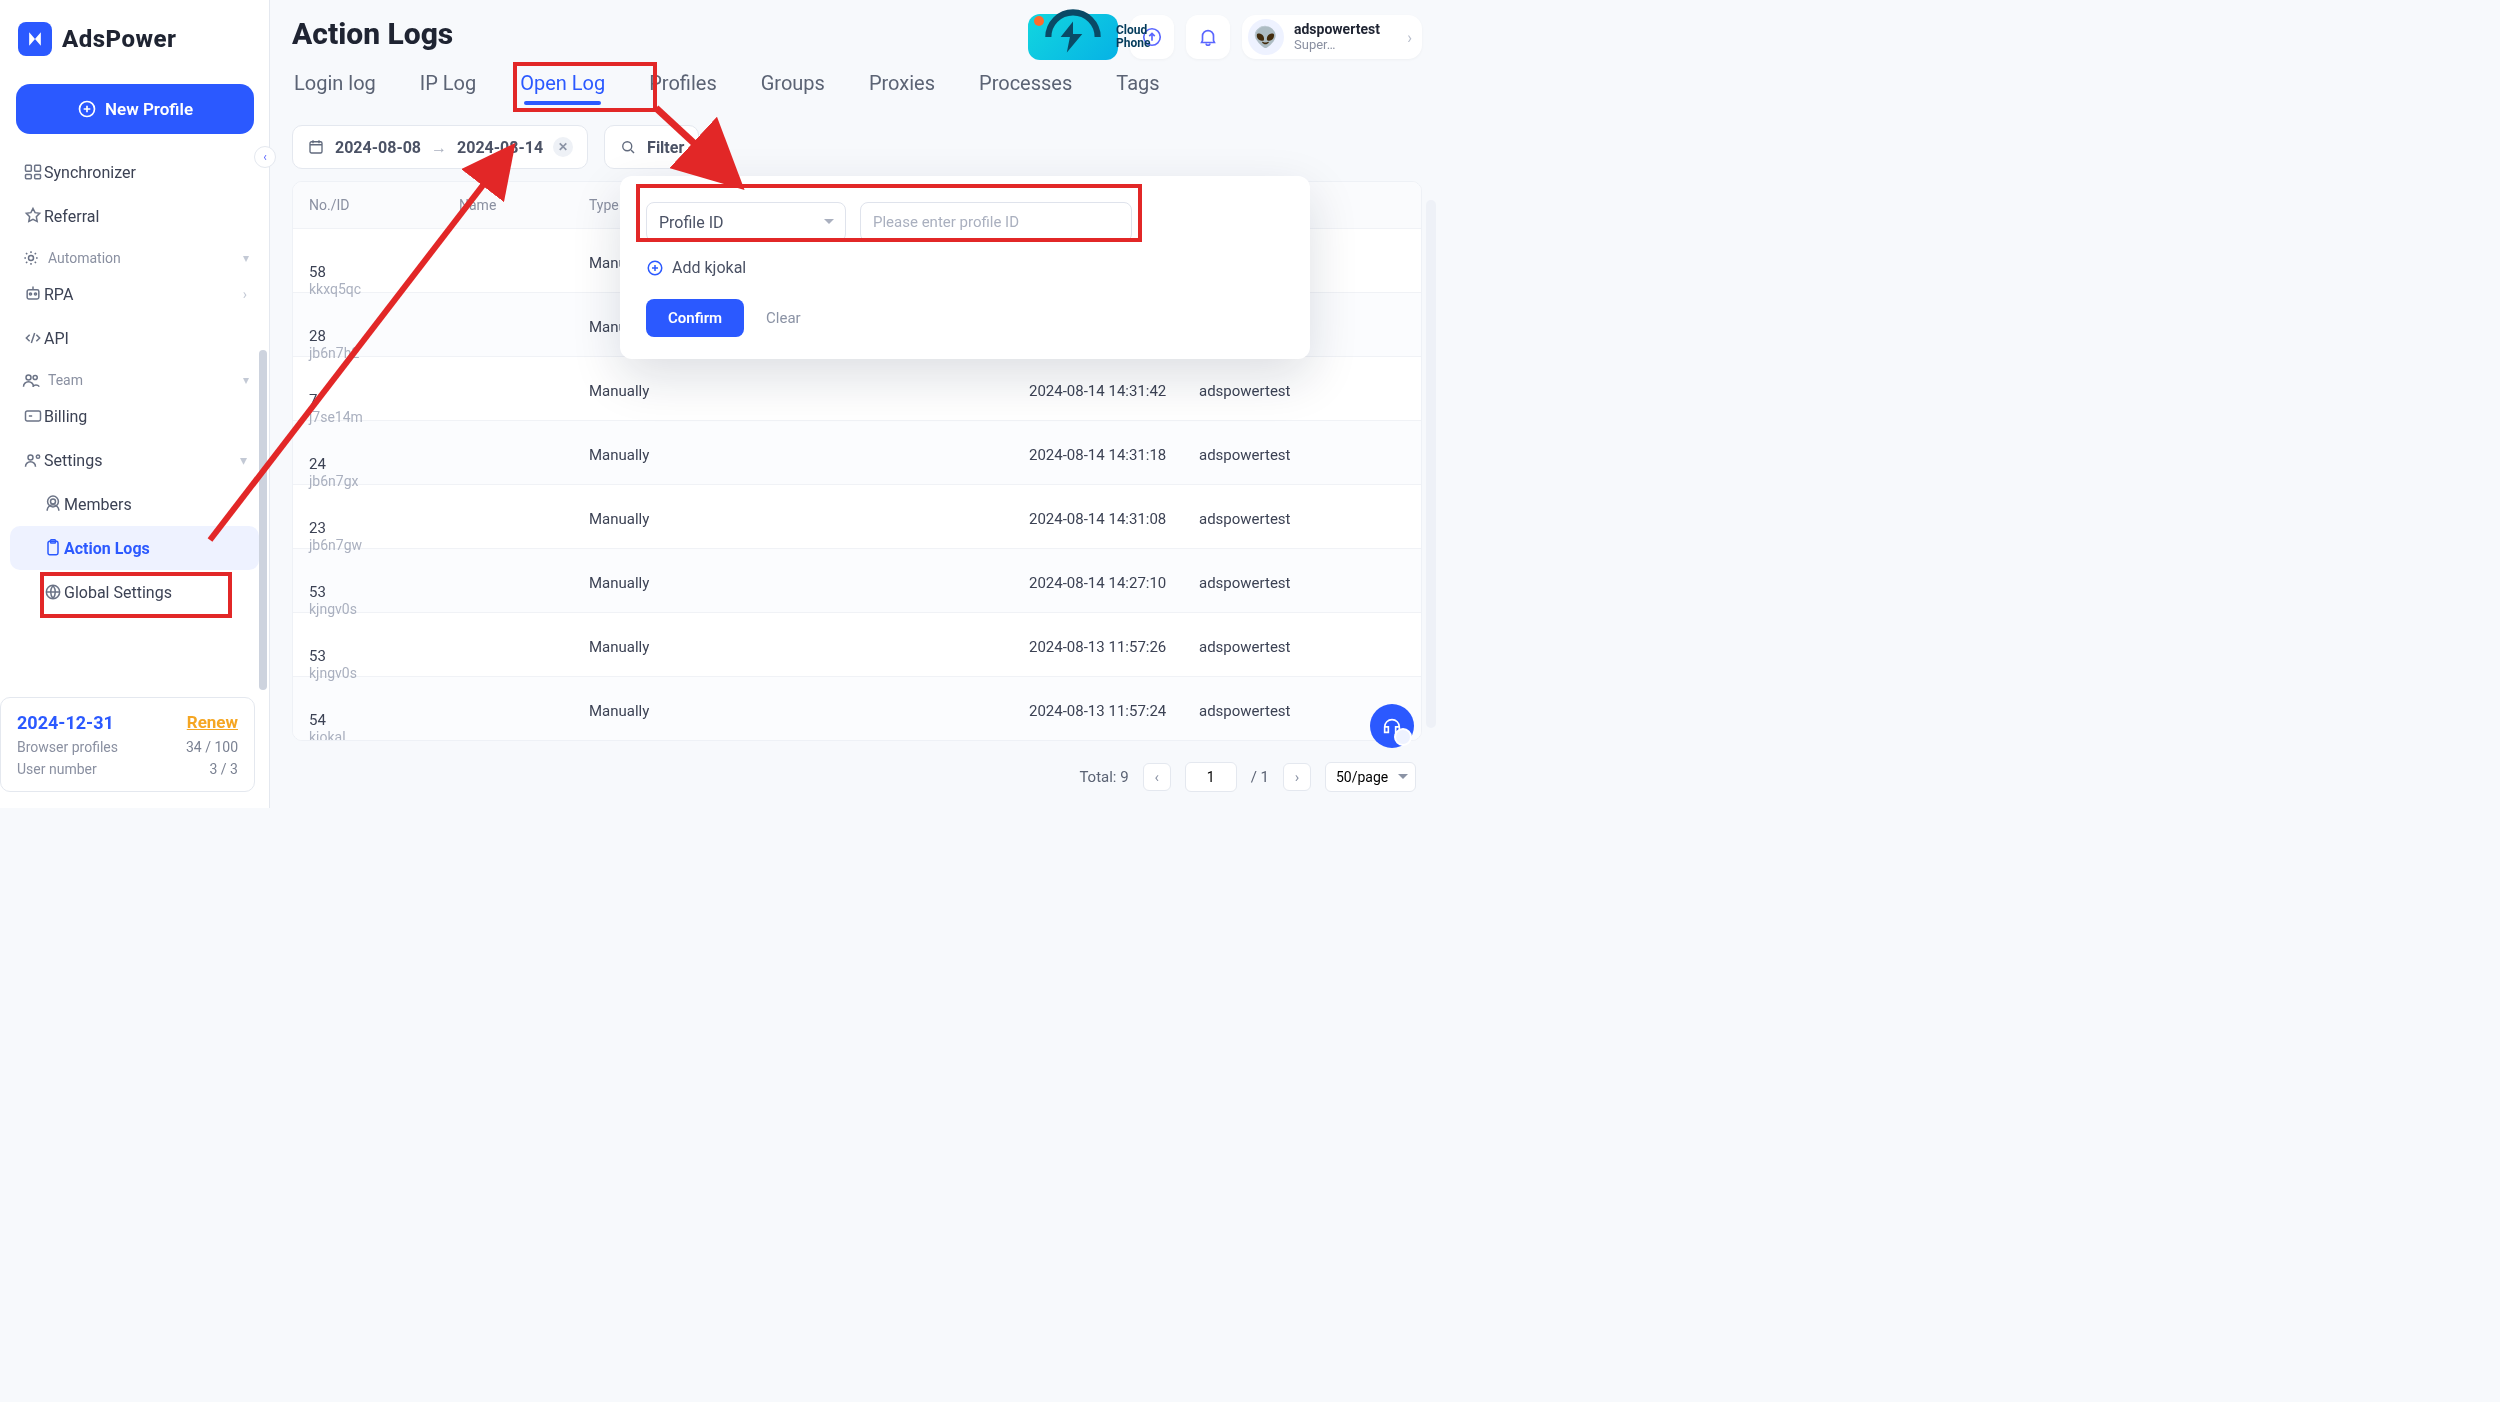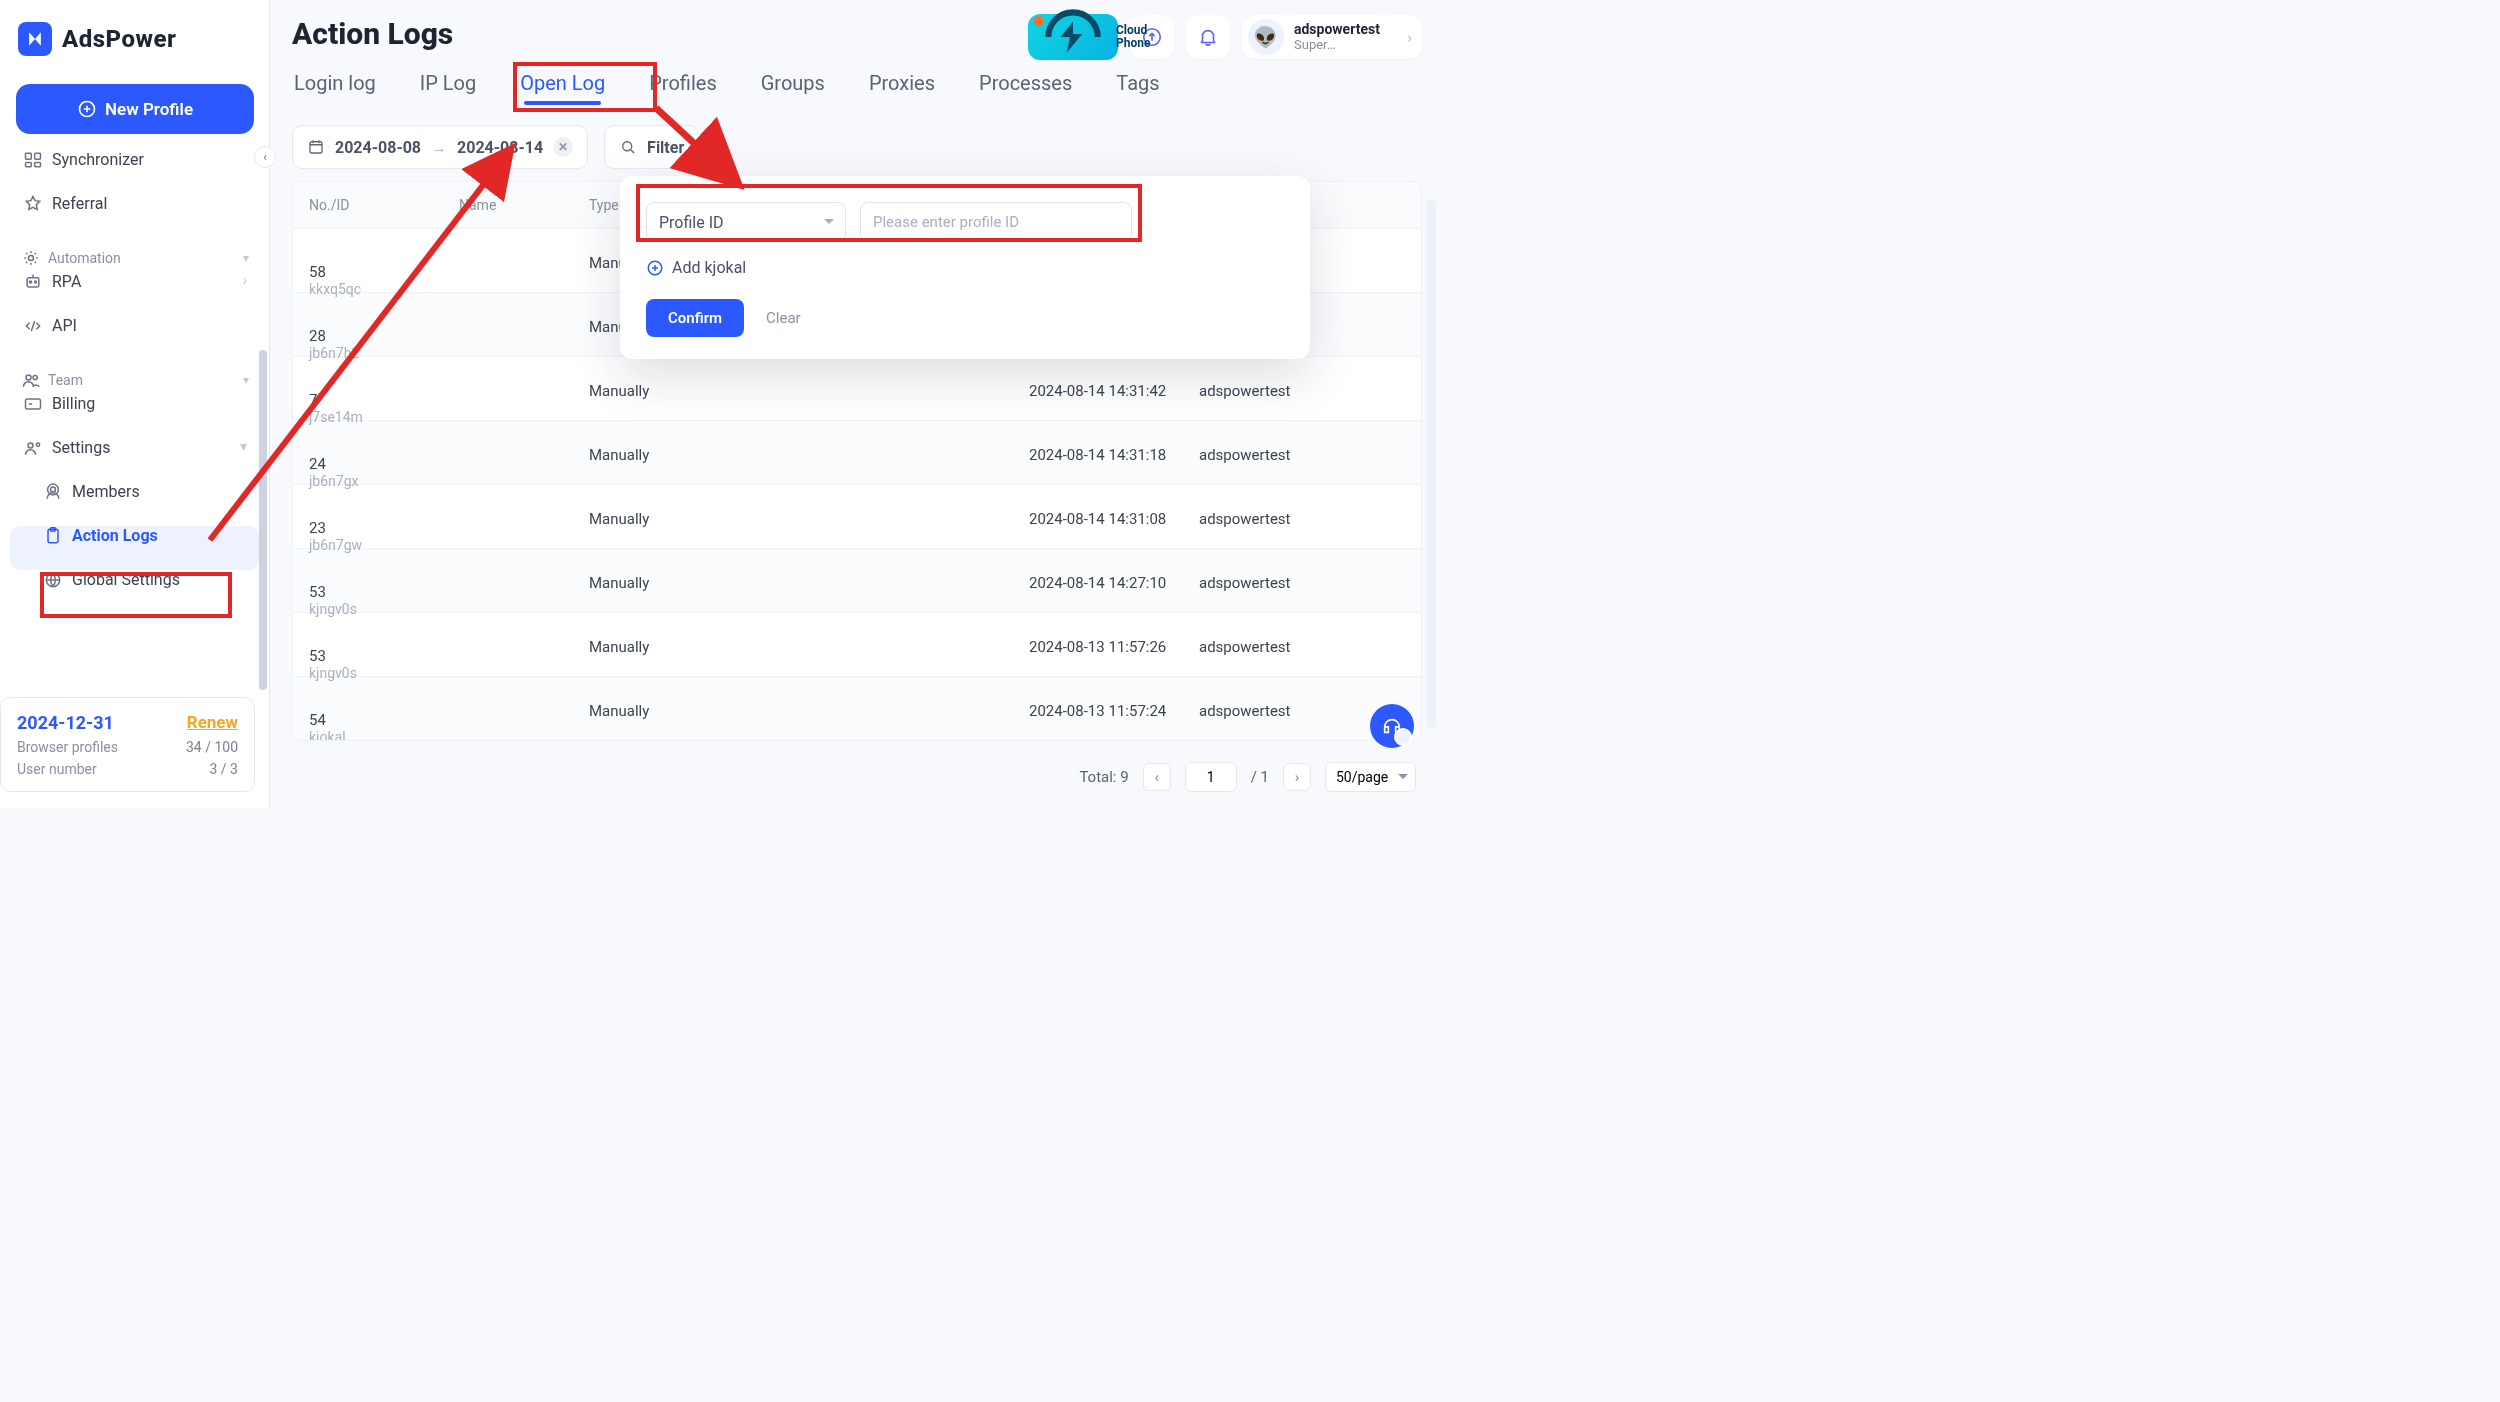--- a/index.html
+++ b/index.html
@@ -37,21 +37,21 @@
   .brand{display:flex;align-items:center;gap:10px;padding:22px 18px 8px;}
   .brand .logo{width:34px;height:34px;border-radius:8px;background:var(--blue);display:flex;align-items:center;justify-content:center;}
   .brand .logo svg{width:20px;height:20px;fill:#fff;}
   .brand .name{font-size:24px;font-weight:800;letter-spacing:.5px;}
   .newbtn{margin:20px 16px 16px;background:var(--blue);color:#fff;border:none;border-radius:14px;height:50px;width:238px;font-size:17px;font-weight:600;display:flex;align-items:center;justify-content:center;gap:8px;cursor:pointer;}
   .newbtn svg{width:20px;height:20px;stroke:#fff;fill:none;stroke-width:2;}
   .coll{position:absolute;left:254px;top:146px;width:22px;height:22px;border-radius:50%;background:#fff;border:1px solid var(--line);display:flex;align-items:center;justify-content:center;color:#5a66ff;font-size:12px;cursor:pointer;}
   .sec{padding:0 10px;}
   .grp-label{display:flex;align-items:center;gap:6px;color:var(--muted);font-size:14px;padding:10px 10px 4px;}
   .grp-label .cd{margin-left:auto;color:#c3c9d5;font-size:12px;}
-  .item{display:flex;gap:8px;height:44px;padding:0 12px;border-radius:10px;font-size:16px;color:#3c4254;cursor:pointer;}
+  .item{display:flex;align-items:center;gap:0;height:44px;padding:0 12px;border-radius:10px;font-size:16px;color:#3c4254;cursor:pointer;}
   .item.indent{padding-left:32px;}
   .item.active{background:var(--blue-lt);color:var(--blue);font-weight:700;}
   .item .cv{margin-left:auto;color:#c3c9d5;font-size:14px;}
   .ic{width:22px;display:flex;justify-content:center;}
   .ic svg{width:20px;height:20px;stroke:#6b7386;fill:none;stroke-width:1.8;}
   .item.active .ic svg{stroke:var(--blue);}
   .sb-scroll{position:absolute;right:2px;top:350px;width:8px;height:340px;border-radius:4px;background:#cdd3de;}
 
   .footer{position:absolute;left:0;right:14px;bottom:16px;background:#fff;border:1px solid var(--line);border-radius:10px;padding:14px 16px;font-size:14px;}
   .footer .row{display:flex;justify-content:space-between;margin-bottom:6px;}

